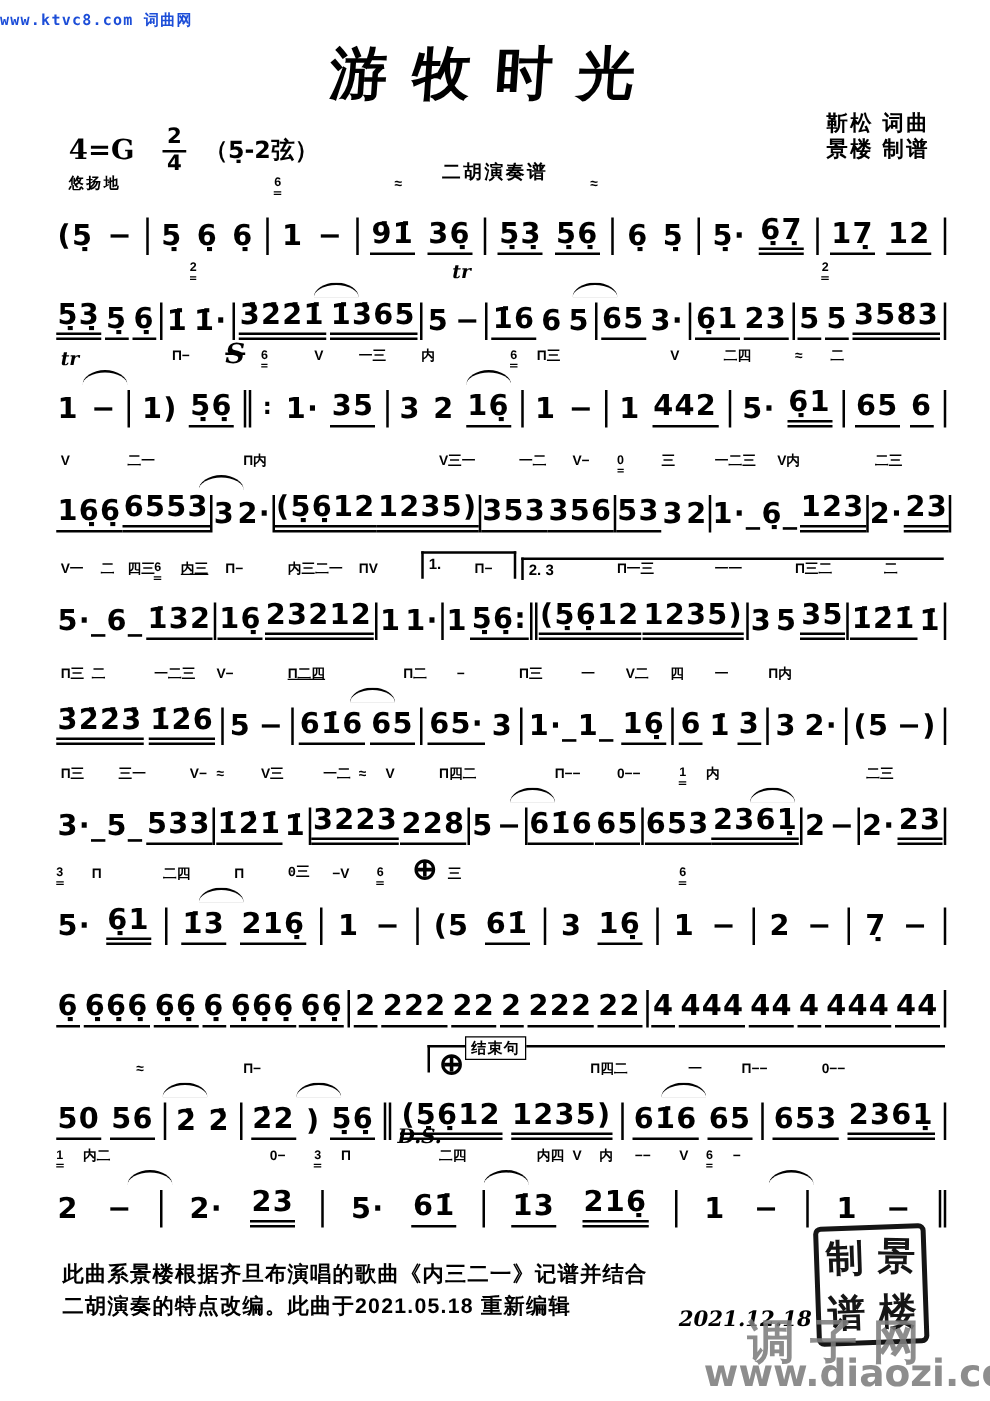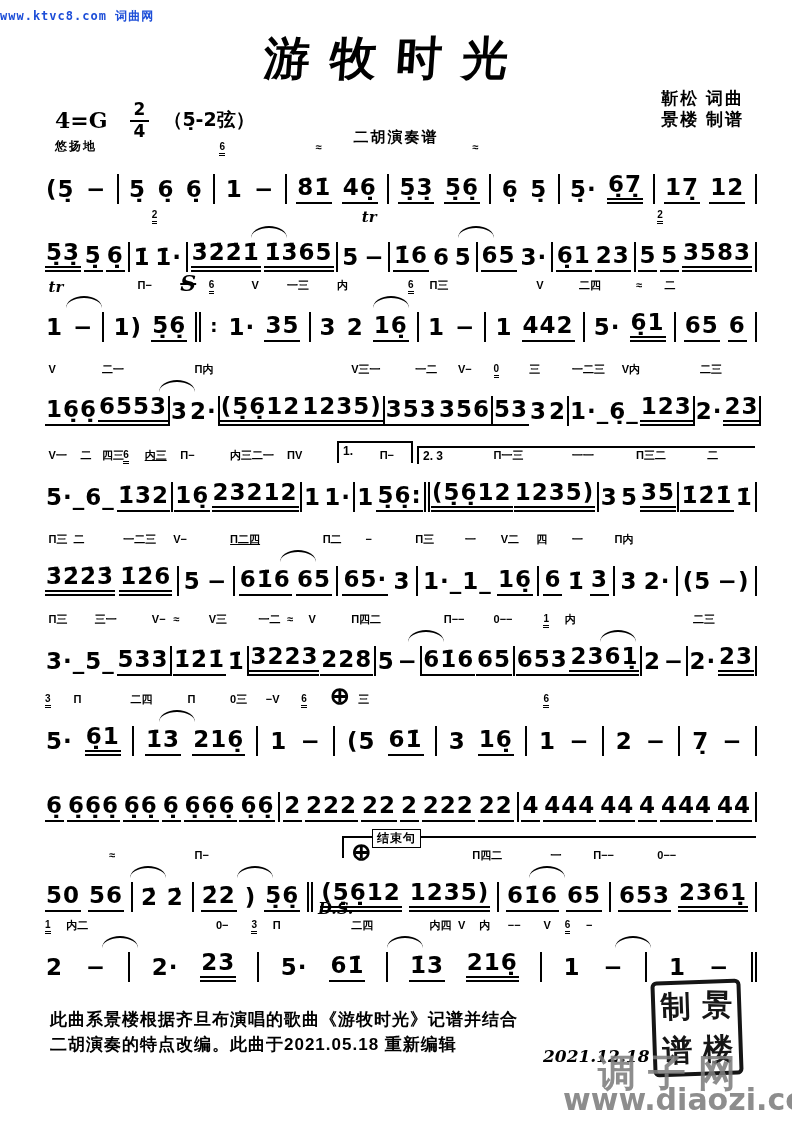--- a/index.html
+++ b/index.html
@@ -114,22 +114,22 @@
       <span class="note">(5̣</span>
       <span class="note">−</span>
       <span class="bar"></span>
       <span class="note">5̣</span>
       <span class="note">6̣</span>
       <span class="note">6̣</span>
       <span class="bar"></span>
       <span class="note">1</span>
       <span class="note">−</span>
       <span class="bar"></span>
-      <span class="note u1">8̇1̇</span>
-      <span class="note u1">46̣</span>
+      <span class="note u1">9̇1̇</span>
+      <span class="note u1">36̣</span>
       <span class="bar"></span>
       <span class="note u1">5̣3̣</span>
       <span class="note u1">5̣6̣</span>
       <span class="bar"></span>
       <span class="note">6̣</span>
       <span class="note">5̣</span>
       <span class="bar"></span>
       <span class="note">5̣·</span>
       <span class="note u2">6̣7̣</span>
       <span class="bar"></span>
@@ -382,21 +382,21 @@
       <span class="note u2">23</span>
       <span class="bar"></span>
     </div>
   </div>
 <div class="score-line" style="top:692px">
     <span class="mark pos" style="left: 0%;">3</span>
     <span class="mark" style="left: 4%;">Π</span>
     <span class="mark" style="left: 12%;">二四</span>
     <span class="mark slur" style="left: 16%;"></span>
     <span class="mark" style="left: 20%;">Π</span>
-    <span class="mark" style="left: 26%;">0三</span>
+    <span class="mark" style="left: 26%; font-family: Liberation Mono, monospace;">0三</span>
     <span class="mark" style="left: 31%;">−V</span>
     <span class="mark pos" style="left: 36%;">6</span>
     <span class="mark coda" style="left: 40%;">⊕</span>
     <span class="mark" style="left: 44%;">三</span>
     <span class="mark pos" style="left: 70%;">6</span>
     <div class="notes">
       <span class="note">5·</span>
       <span class="note u2">6̣1</span>
       <span class="bar"></span>
       <span class="note u1">1̇3</span>
@@ -523,21 +523,21 @@
   <span>1.</span>
 </div>
 <div class="abs volta2">
   <span>2. 3</span>
 </div>
 <div class="abs ending-bracket">
   <span class="ending-label">结束句</span>
 </div>
 <div class="abs ds">D.S.</div>
 
-<div class="abs note-line1">此曲系景楼根据齐旦布演唱的歌曲《游牧时光》记谱并结合</div>
+<div class="abs note-line1">此曲系景楼根据齐旦布演唱的歌曲《内三二一》记谱并结合</div>
 <div class="abs note-line2">二胡演奏的特点改编。此曲于2021.05.18 重新编辑</div>
 <div class="abs date">2021.12.18</div>
 
 <div class="abs seal">
   <span>制</span>
   <span>景</span>
   <span>谱</span>
   <span>楼</span>
 </div>
 

